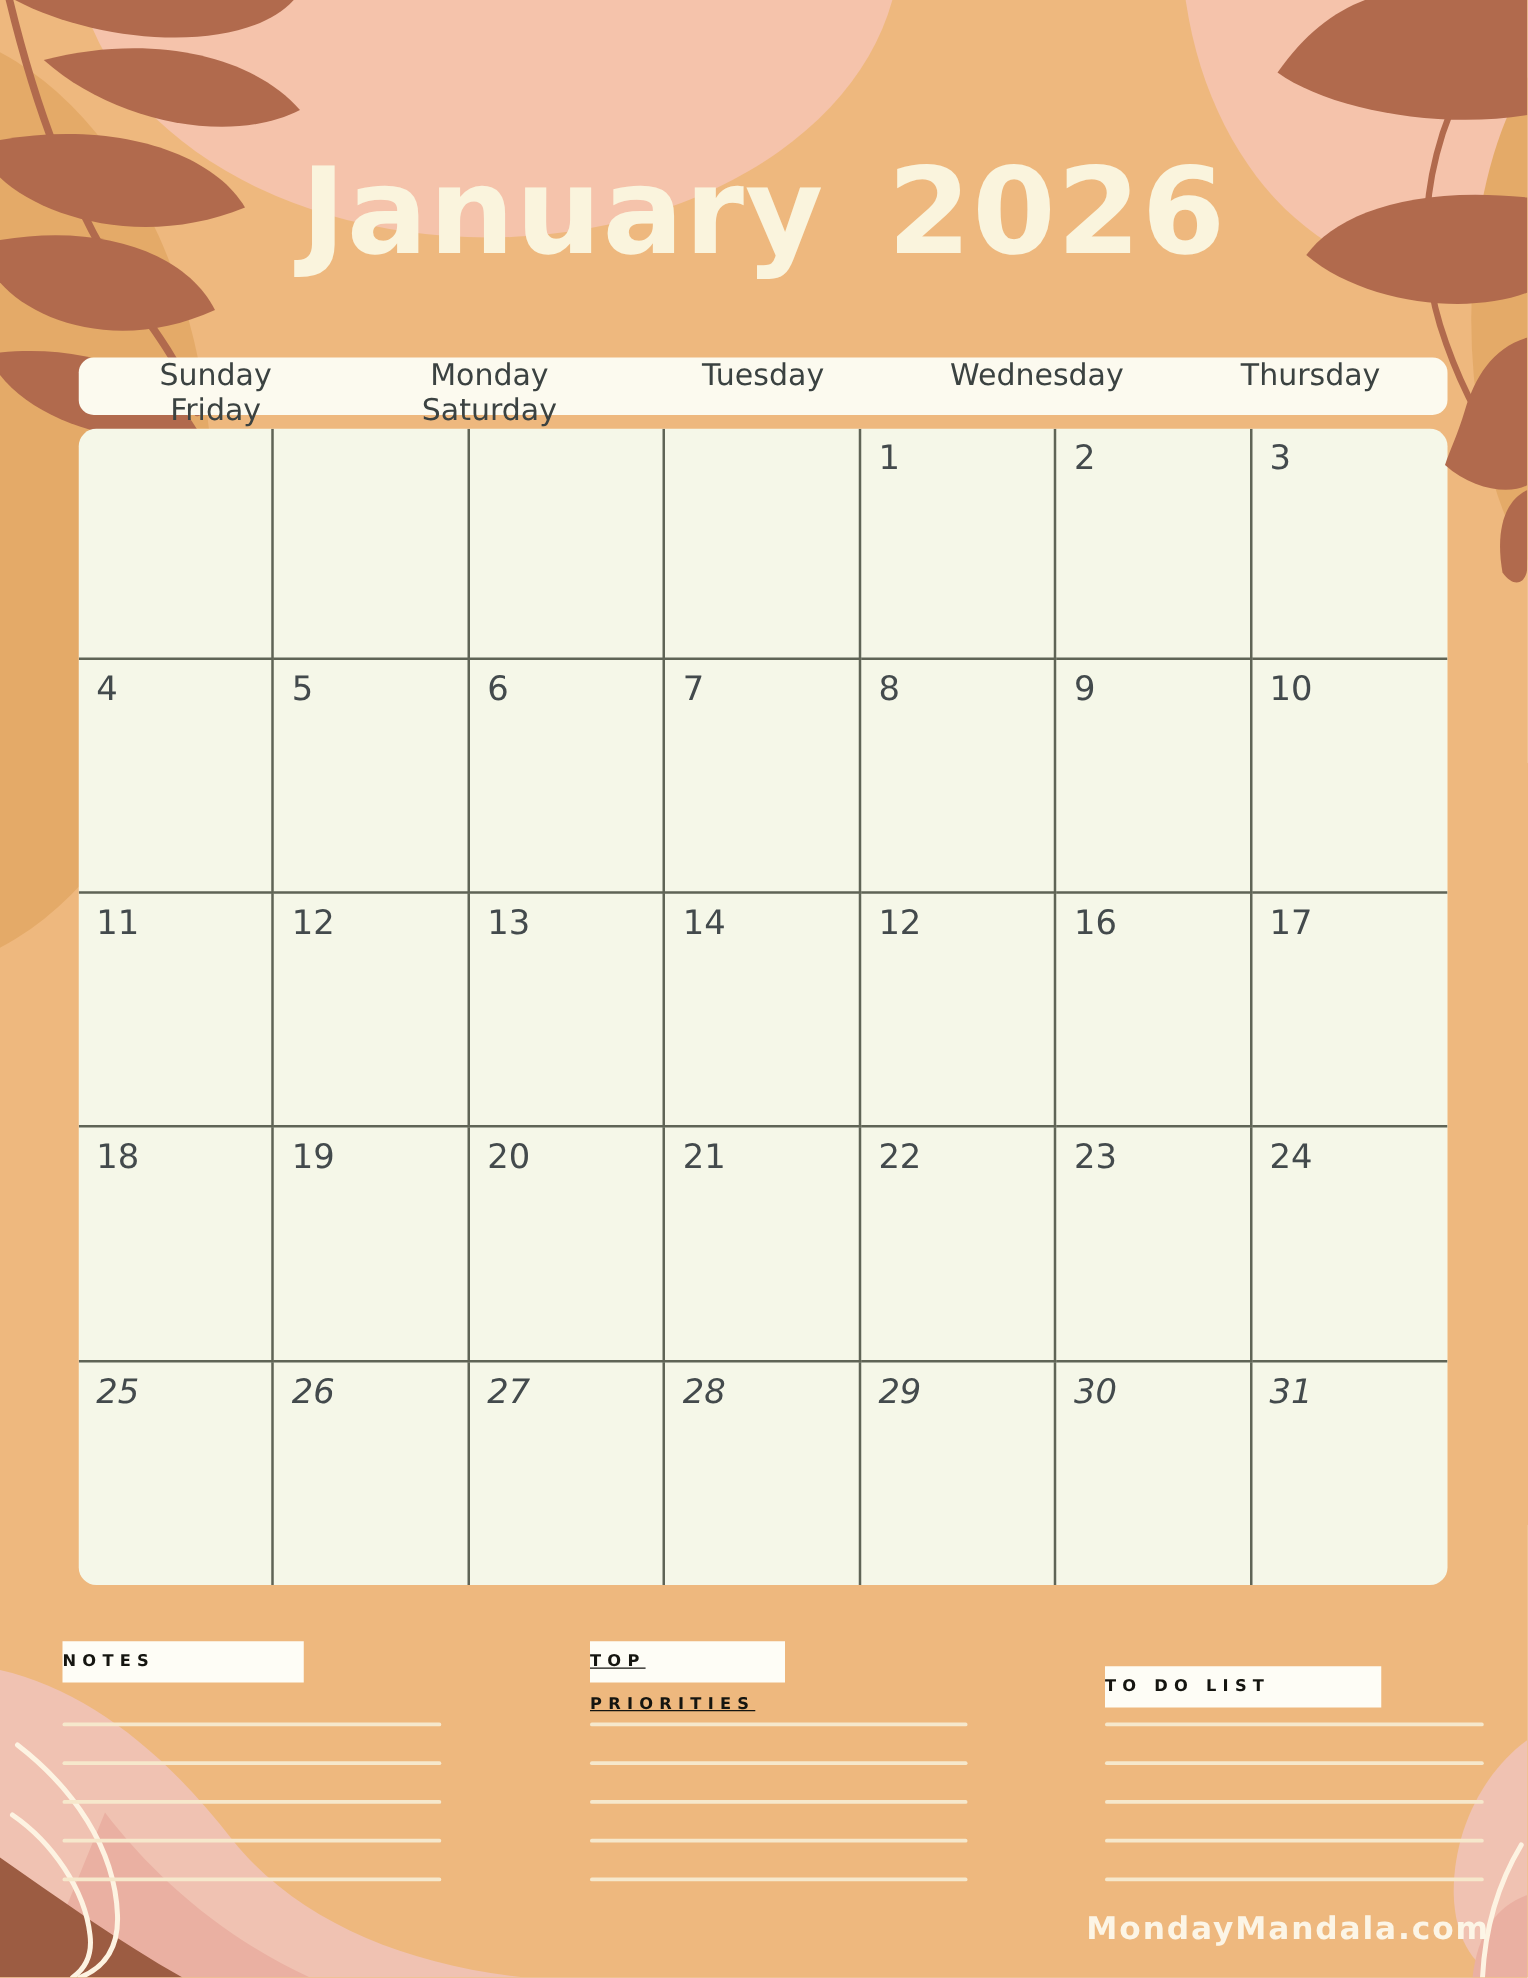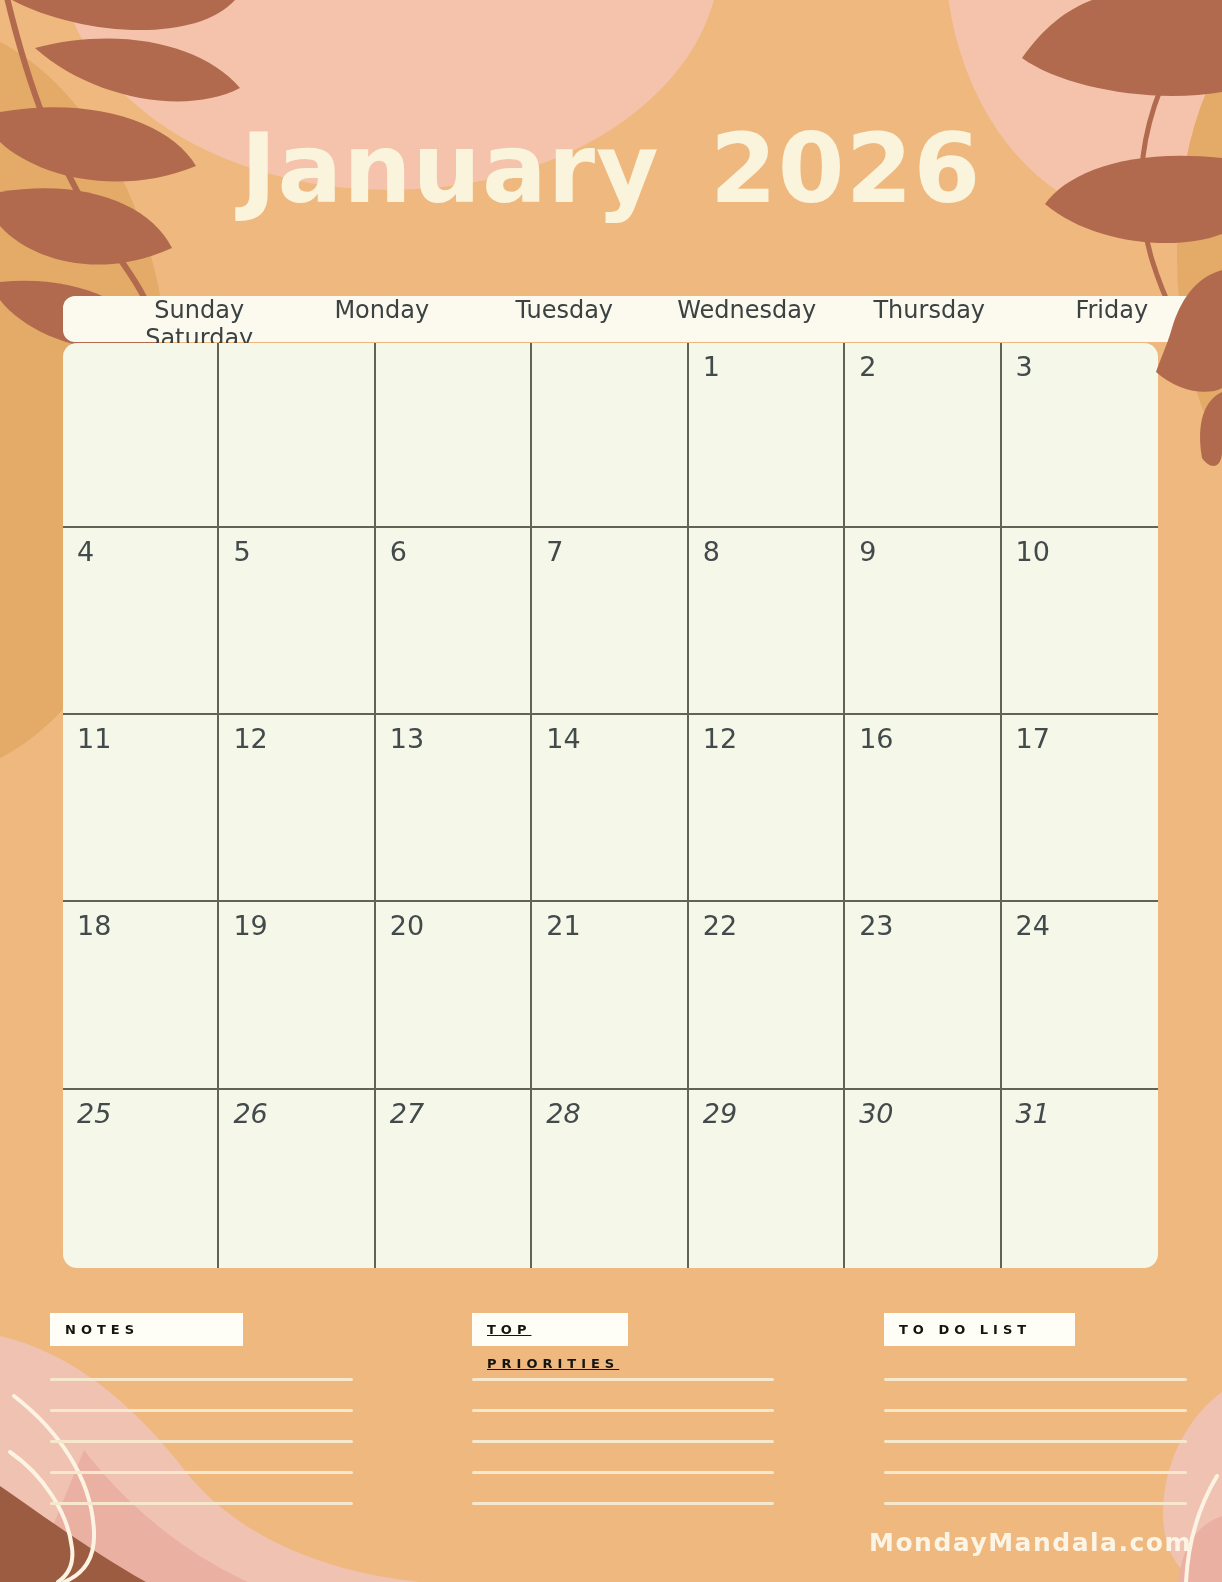--- a/index.html
+++ b/index.html
@@ -13,42 +13,42 @@
   html,body{margin:0;padding:0;background:var(--bg);}
   .page{position:relative;width:1222px;height:1582px;background:var(--bg);
         overflow:hidden;font-family:"DejaVu Sans",sans-serif;}
   svg.deco{position:absolute;left:0;top:0;z-index:0;pointer-events:none;}
   svg.deco-over{position:absolute;left:0;top:0;z-index:4;pointer-events:none;}
 
   .title{position:absolute;top:105px;left:0;right:0;margin:16px;z-index:1;
          text-align:center;font-size:96px;line-height:96px;font-weight:700;
          color:var(--title);word-spacing:16px;letter-spacing:1px;}
 
-  .weekday-bar{position:absolute;left:63px;top:296px;width:1095px;height:46px;
+  .weekday-bar{position:absolute;left:63px;top:286px;width:1095px;height:46px;
          background:var(--bar);border-radius:12px;z-index:1;
-         display:grid;grid-template-columns:repeat(6,1fr);align-items:center;padding-left:45px;}
+         display:grid;grid-template-columns:repeat(5,1fr);align-items:center;}
   .weekday-bar span{text-align:center;font-size:24px;color:var(--wk);}
 
   .calendar-grid{position:absolute;left:63px;top:343px;width:1095px;height:925px;
          background:var(--card);border-radius:14px;z-index:1;overflow:hidden;
          display:grid;grid-template-columns:repeat(7,1fr);
          grid-template-rows:185px 187px 187px 188px 1fr;}
   .cell{border-right:2.5px solid var(--line);border-bottom:2.5px solid var(--line);
         padding:8px 0 0 14px;box-sizing:border-box;}
   .cell:nth-child(7n){border-right:none;}
   .cell:nth-child(n+29){border-bottom:none;font-style:italic;}
   .daynum{font-size:27px;color:var(--num);}
 
   .label-box{position:absolute;top:1313px;height:33px;line-height:34px;
         background:var(--labelbg);color:var(--labeltx);font-size:13px;
-        font-weight:700;letter-spacing:5px;padding-left:15px;
+        font-weight:700;letter-spacing:5px;
         box-sizing:border-box;z-index:1;}
   .label-notes{left:50px;width:193px;}
   .label-priorities{left:472px;width:156px;text-decoration:underline;}
-  .label-todo{left:884px;width:191px;}
+  .label-todo{left:884px;width:221px;margin-top:20px;}
 
   .lines{position:absolute;top:1378px;z-index:1;}
   .lines-notes{left:50px;width:303px;}
   .lines-priorities{left:472px;width:302px;}
   .lines-todo{left:884px;width:303px;}
   .rline{height:3px;background:var(--rule);border-radius:2px;margin-bottom:28px;}
 
   .footer{position:absolute;right:30px;top:1528px;z-index:5;
         font-size:25px;font-weight:700;color:var(--foot);letter-spacing:1.5px;}
 </style>

